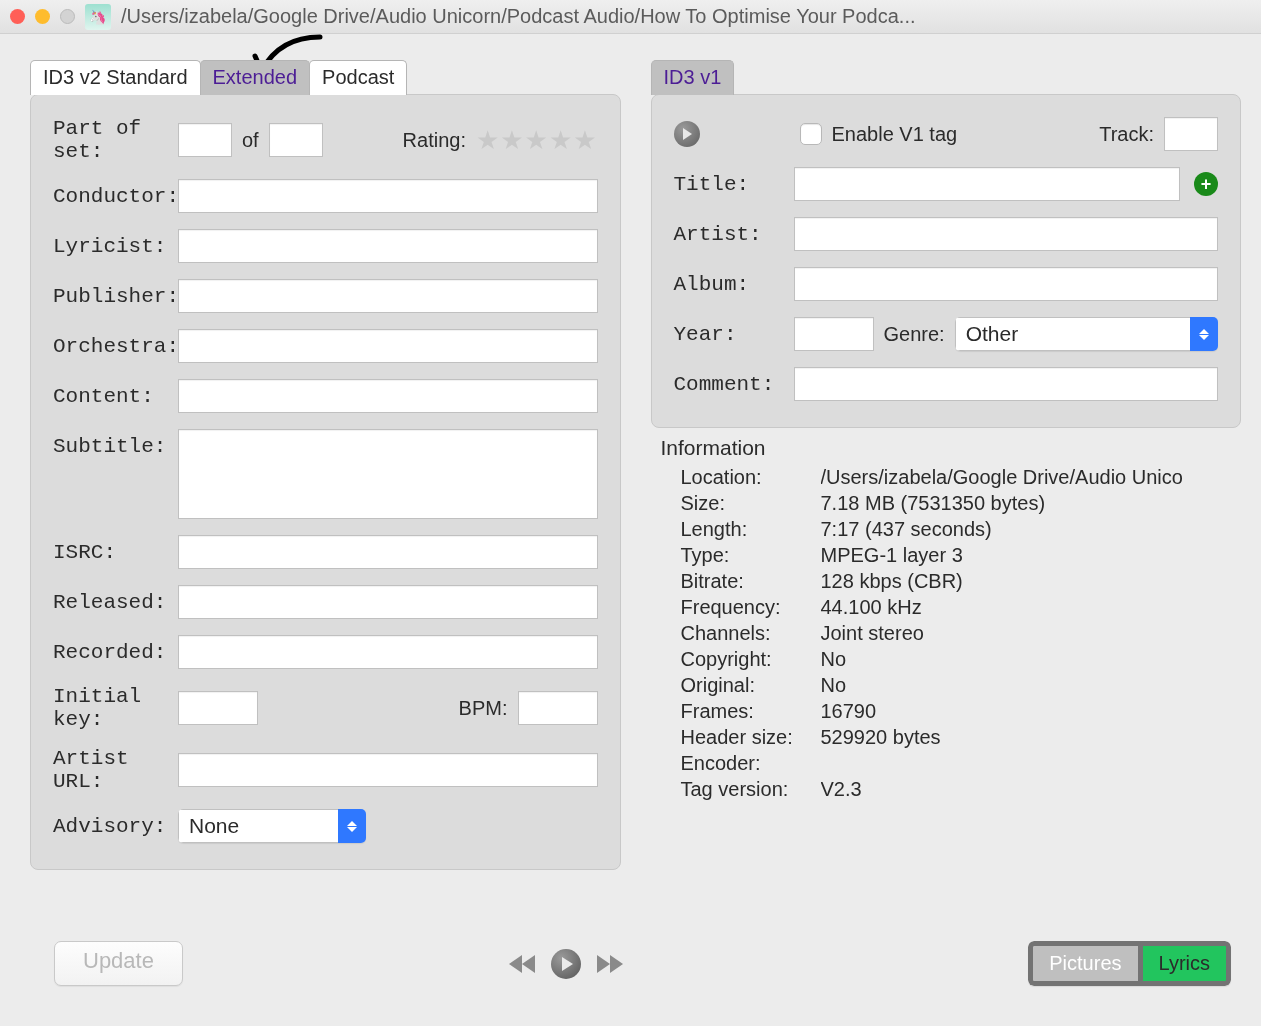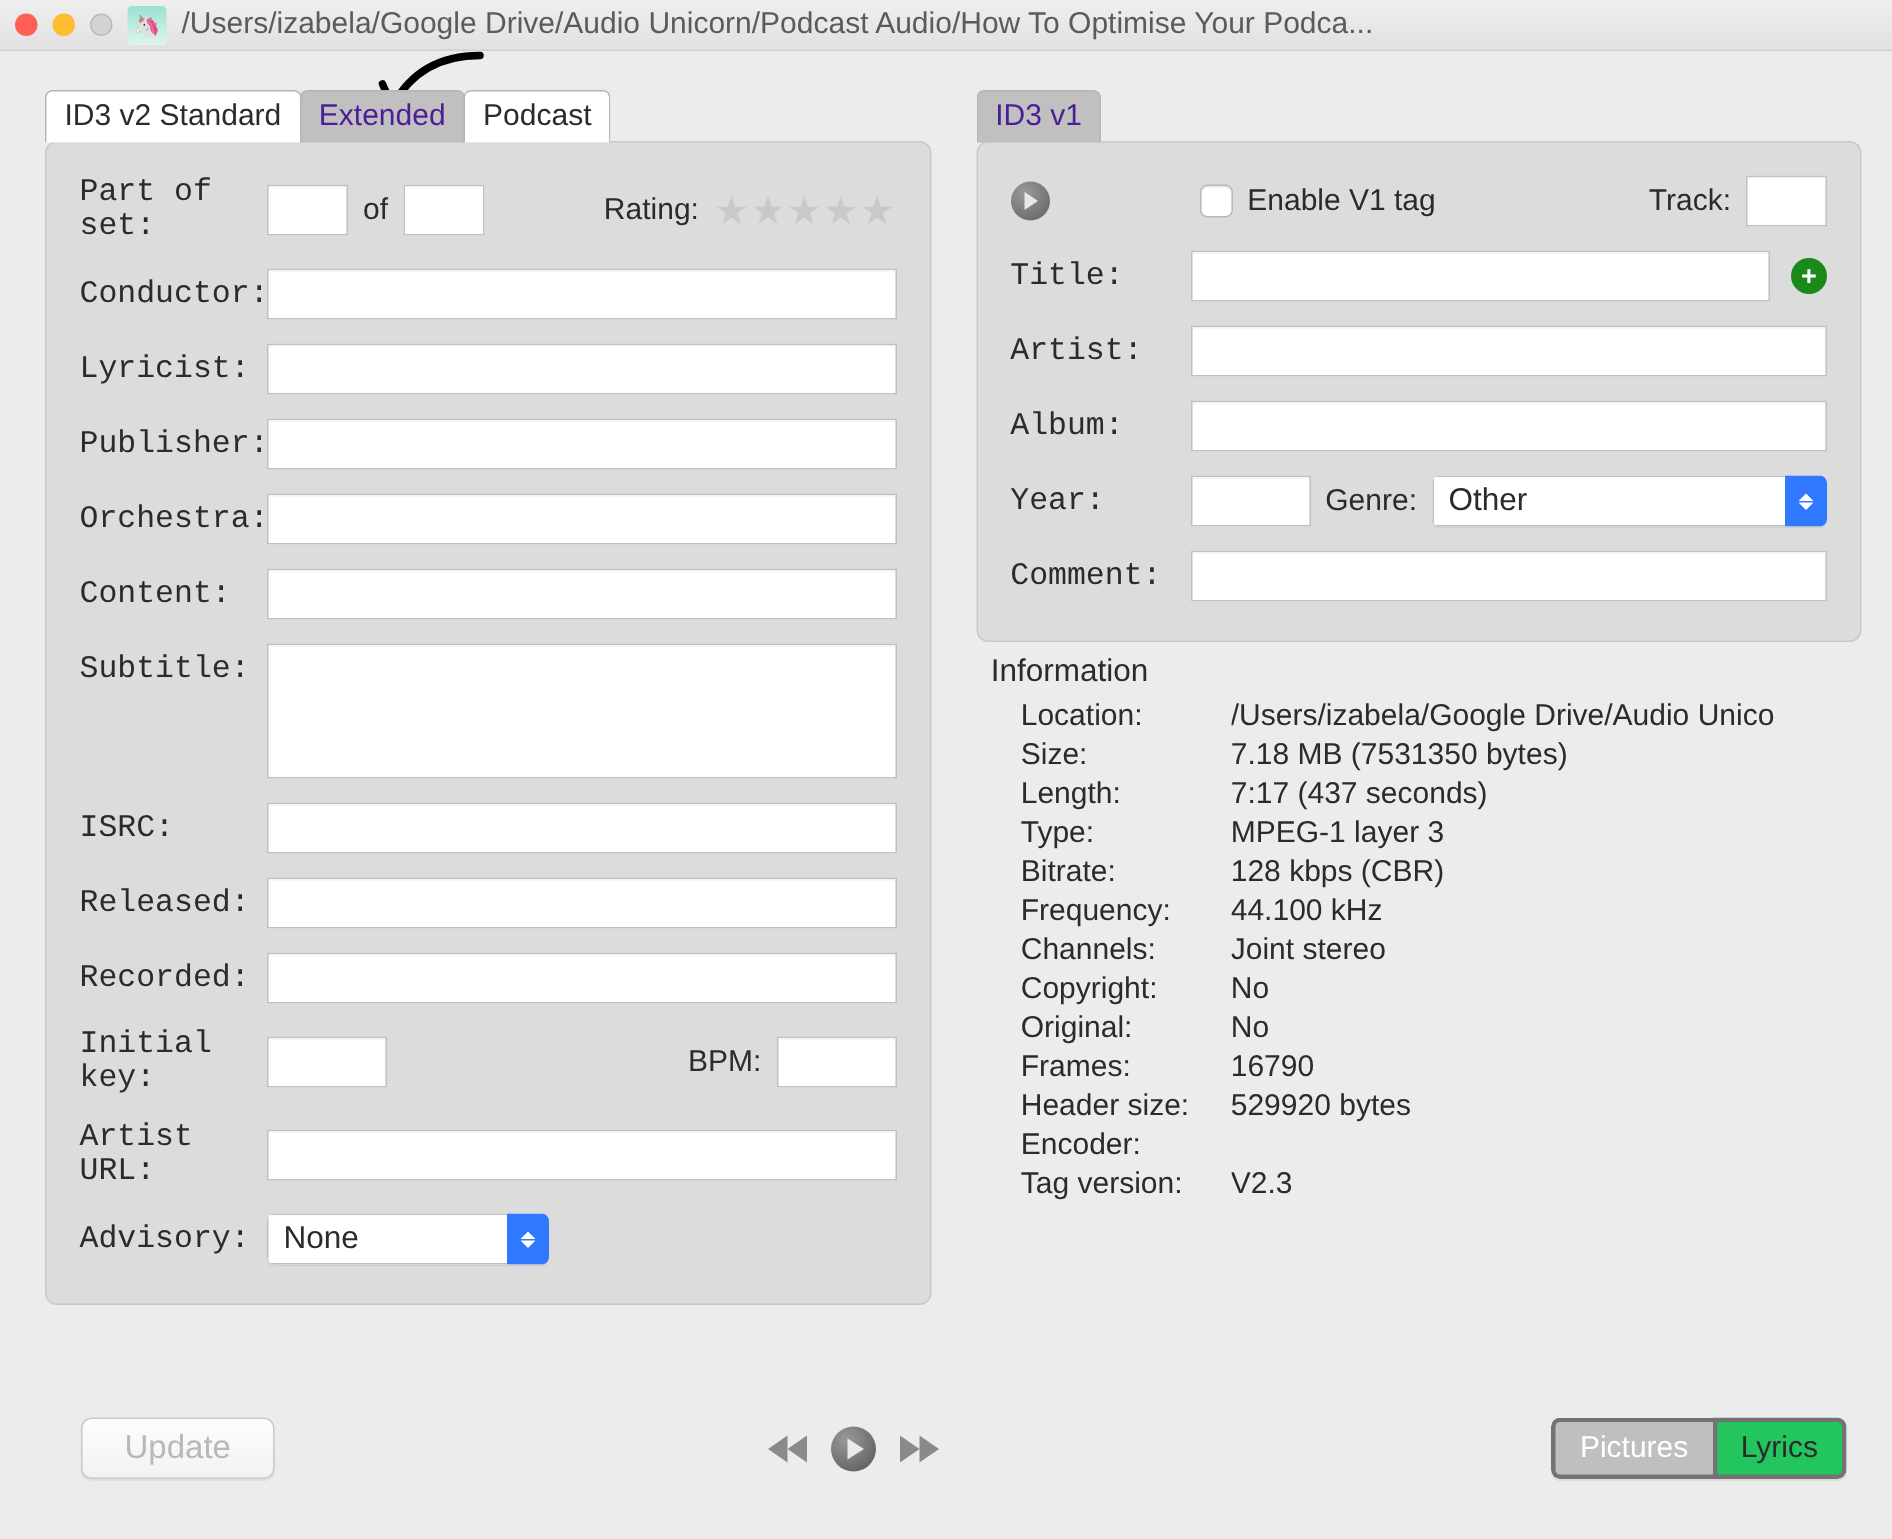--- a/index.html
+++ b/index.html
@@ -157,21 +157,21 @@
   }
   .play-big .t {
     width:0;height:0;border-top:7px solid transparent;border-bottom:7px solid transparent;
     border-left:11px solid #eaeaea; margin-left:3px;
   }
   .seg {
     display:flex; border-radius:6px; overflow:hidden;
     box-shadow:0 1px 1px rgba(0,0,0,.08);
   }
   .seg .s {
-    padding:6px 16px; font-size:20px; border:3px solid #737373;
+    padding:6px 16px; font-size:20px; border:5px solid #737373;
   }
   .seg .s:first-child { background:#bfbfbf; color:#fff; border-right:none; border-top-left-radius:6px;border-bottom-left-radius:6px;}
   .seg .s:last-child { background:#22c55e; border-top-right-radius:6px;border-bottom-right-radius:6px;}
   .plus-badge {
     width:24px;height:24px;border-radius:50%;background:#1a8a1a;
     display:flex;align-items:center;justify-content:center;color:#fff;font-weight:bold;font-size:18px;
     margin-left:4px;
   }
   .arrow-annot {
     position:absolute;

